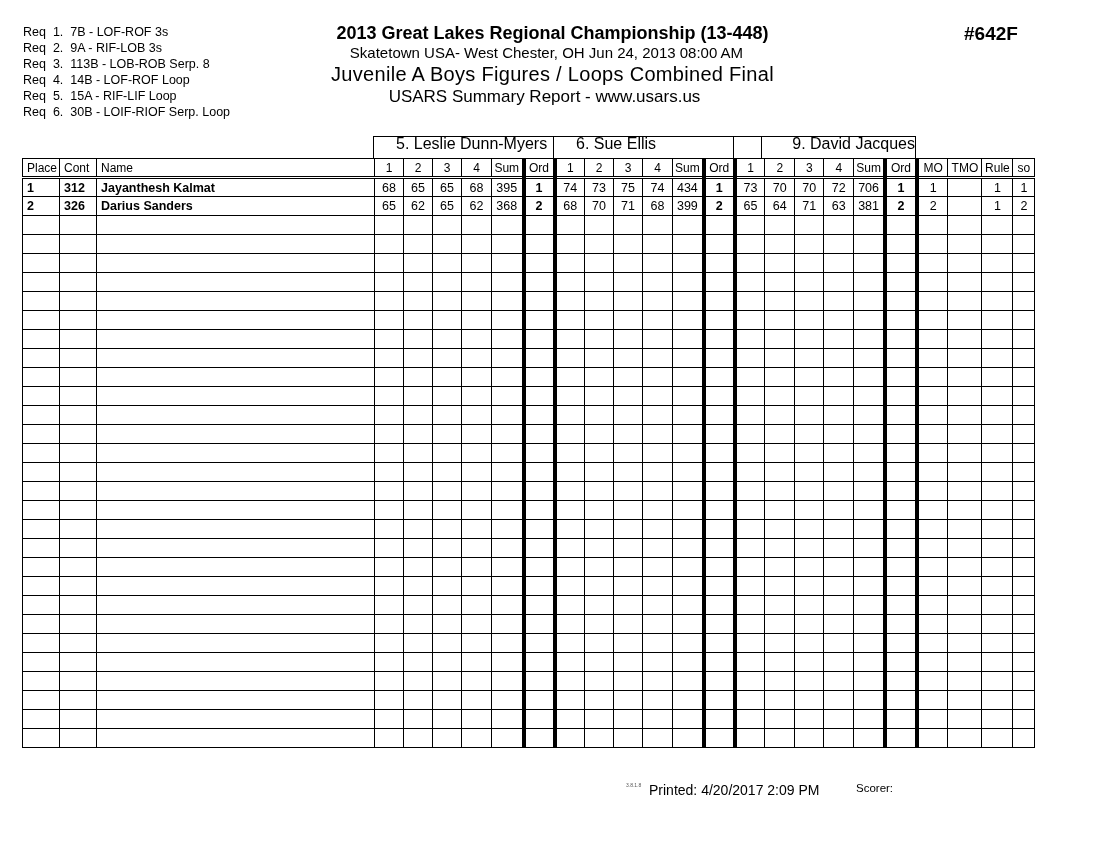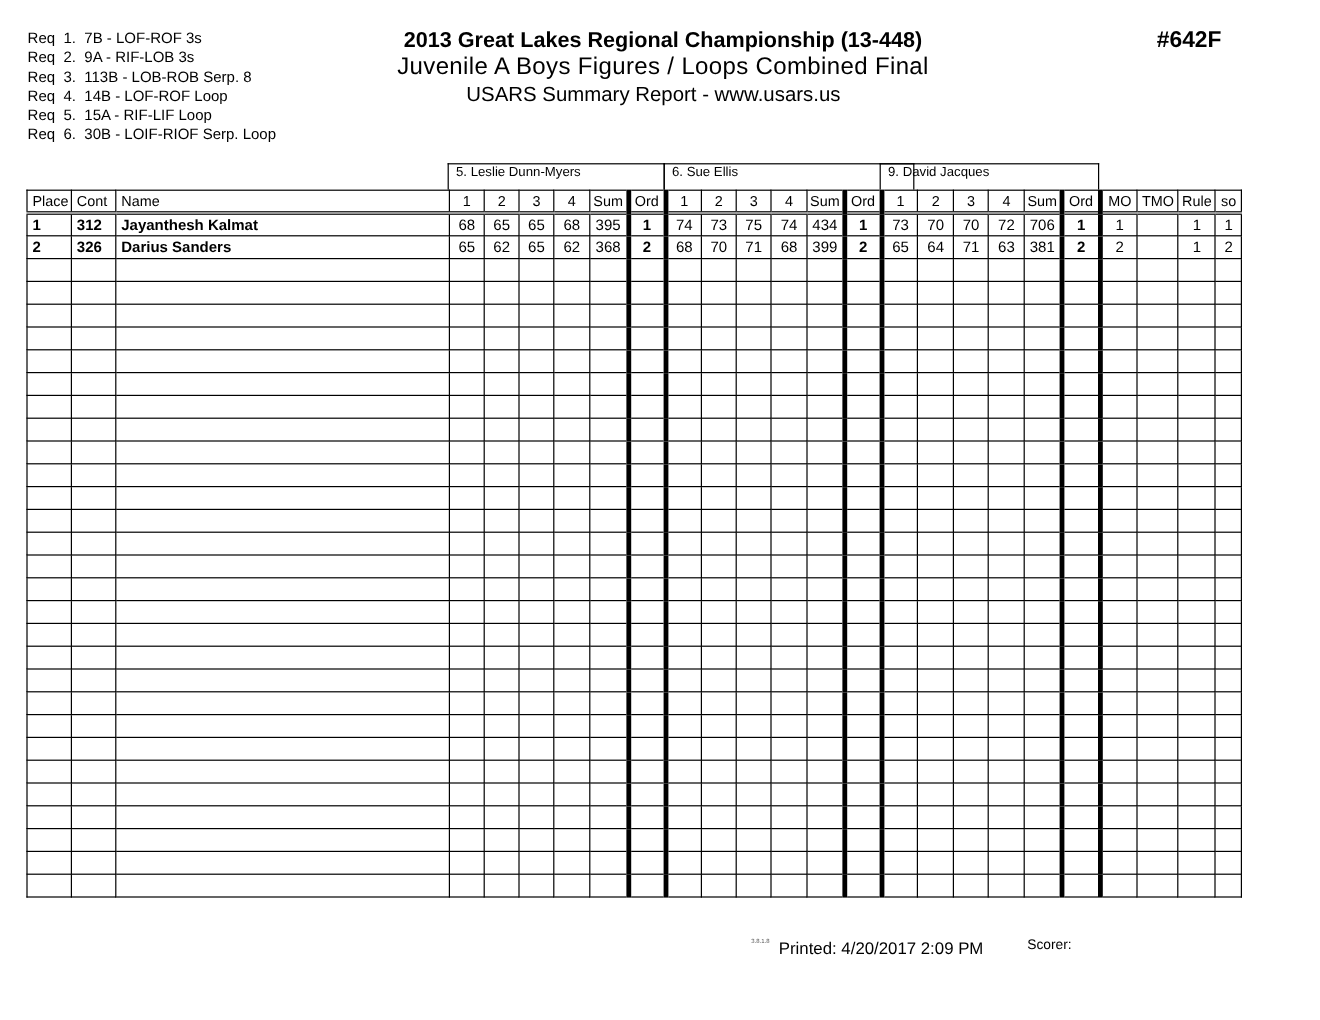--- a/index.html
+++ b/index.html
@@ -11,21 +11,21 @@
   .reqs div { white-space: pre; }
   .title-block { position: absolute; left: 300px; top: 22px; width: 505px; text-align: center; }
   .t1 { font-size: 18px; font-weight: bold; line-height: 22px; margin-left: 0; text-align: center; }
   .t2 { font-size: 15px; line-height: 18px; margin-left: -12px; }
   .t3 { font-size: 20px; font-weight: normal; line-height: 24px; letter-spacing: 0.3px; }
   .t4 { font-size: 17px; line-height: 22px; margin-left: -16px; }
   .event-id { position: absolute; left: 964px; top: 23px; font-size: 19px; font-weight: bold; }
 
   .judge-box {
     position: absolute; top: 136px; height: 22px; border: 1px solid #000; border-bottom: none;
-    font-size: 11px; line-height: 14px; padding-left: 6px; box-sizing: border-box;
+    font-size: 16px; line-height: 14px; padding-left: 22px; box-sizing: border-box;
   }
   table.grid {
     position: absolute; left: 22px; top: 158px;
     border-collapse: collapse; table-layout: fixed;
     font-size: 12.5px;
   }
   table.grid td, table.grid th {
     border: 1px solid #000; height: 19px; padding: 0 2px; box-sizing: border-box;
     font-weight: normal; white-space: nowrap; overflow: hidden; text-align: center;
   }
@@ -44,28 +44,29 @@
   <div>Req  1.  7B - LOF-ROF 3s</div>
   <div>Req  2.  9A - RIF-LOB 3s</div>
   <div>Req  3.  113B - LOB-ROB Serp. 8</div>
   <div>Req  4.  14B - LOF-ROF Loop</div>
   <div>Req  5.  15A - RIF-LIF Loop</div>
   <div>Req  6.  30B - LOIF-RIOF Serp. Loop</div>
 </div>
 
 <div class="title-block">
   <div class="t1">2013 Great Lakes Regional Championship (13-448)</div>
+  <div class="t2">Skatetown USA- West Chester, OH  Jun 24, 2013  08:00 AM</div>
   <div class="t3">Juvenile A Boys Figures / Loops Combined Final</div>
   <div class="t4">USARS Summary Report - www.usars.us</div>
 </div>
 <div class="event-id">#642F</div>
 
 <div class="judge-box" style="left:373px; width:181px;">5.  Leslie Dunn-Myers</div>
 <div class="judge-box" style="left:553px; width:209px;">6.  Sue Ellis</div>
-<div class="judge-box" style="left:733px; width:183px;">9.  David  Jacques</div>
+<div class="judge-box" style="left:733px; width:183px;text-align:right;">9.  David  Jacques</div>
 
 <table class="grid" id="grid">
   <colgroup>
     <col style="width:36px">
       <col style="width:37px">
       <col style="width:278px">
     <col style="width:29px">
       <col style="width:29px">
       <col style="width:29px">
       <col style="width:30px">

